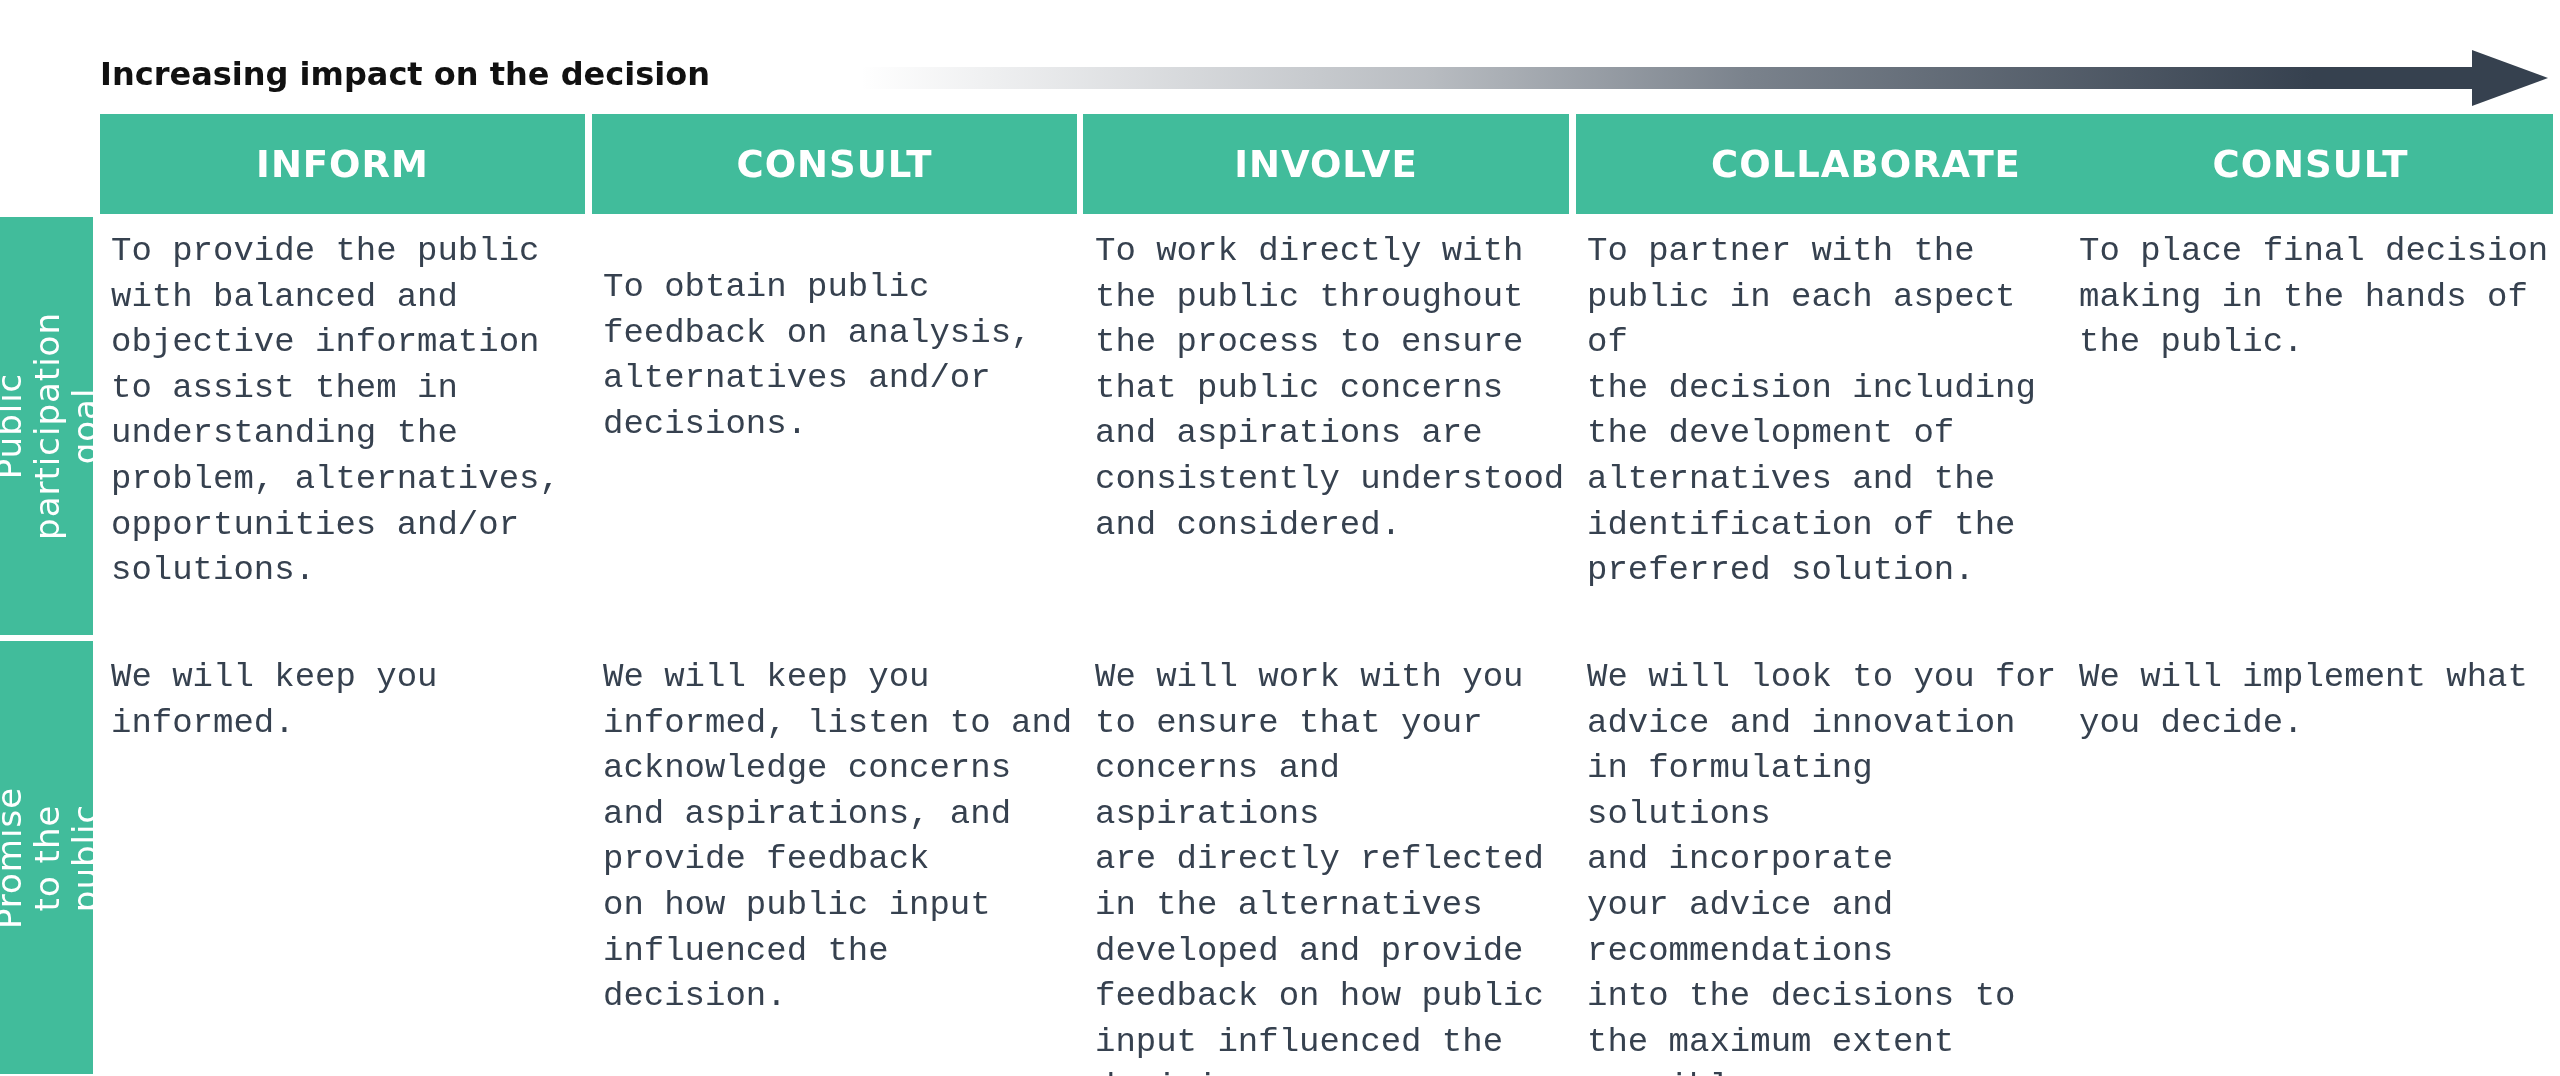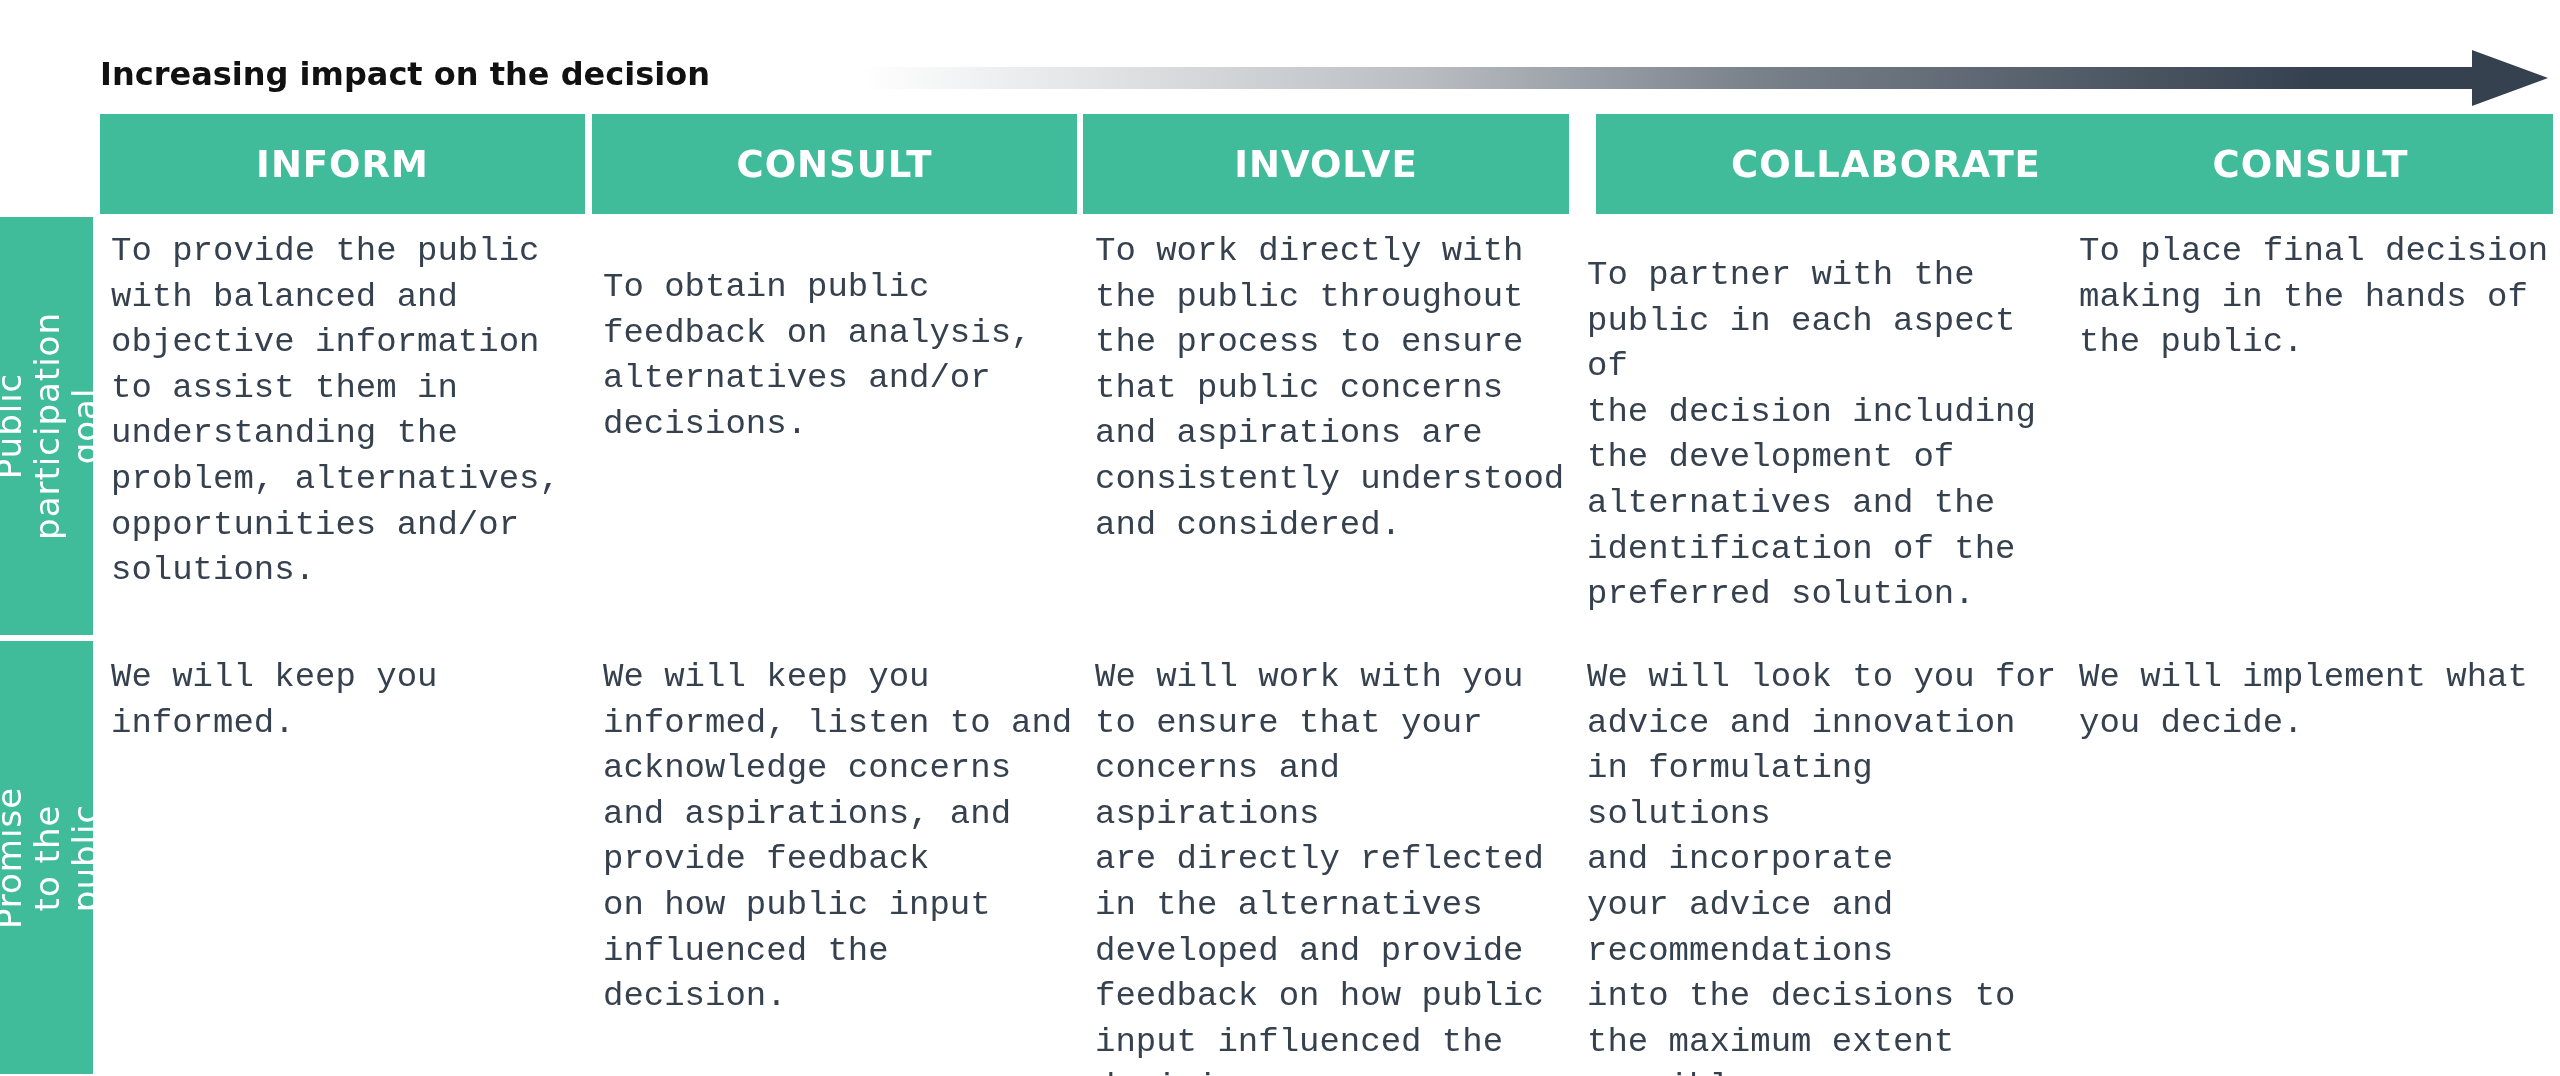--- a/index.html
+++ b/index.html
@@ -27,21 +27,21 @@
 <div class="title">Increasing impact on the decision</div>
 
 <div class="arrow">
   <div class="shaft"></div>
   <div class="head"></div>
 </div>
 
 <div class="hdr" style="left:100px;width:485px;">INFORM</div>
 <div class="hdr" style="left:592px;width:485px;">CONSULT</div>
 <div class="hdr" style="left:1083px;width:486px;">INVOLVE</div>
-<div class="hdr" style="left:1576px;width:580px;margin-left:20px;">COLLABORATE</div>
+<div class="hdr" style="left:1576px;width:580px;">COLLABORATE</div>
 <div class="hdr" style="left:2068px;width:485px;">CONSULT</div>
 
 <div class="rowlabel" style="top:217px;height:418px;">
   <div class="rot" style="white-space:pre-line;">Public
 participation goal</div>
 </div>
 <div class="rowlabel" style="top:641px;height:433px;">
   <div class="rot" style="white-space:pre-line;">Promise to the
 public</div>
 </div>
@@ -58,21 +58,21 @@
 feedback on analysis,
 alternatives and/or
 decisions.</div>
 <div class="cell" style="left:1095px;top:229px;">To work directly with
 the public throughout
 the process to ensure
 that public concerns
 and aspirations are
 consistently understood
 and considered.</div>
-<div class="cell" style="left:1587px;top:229px;margin-top:24px;">To partner with the
+<div class="cell" style="left:1587px;top:229px;">To partner with the
 public in each aspect of
 the decision including
 the development of
 alternatives and the
 identification of the
 preferred solution.</div>
 <div class="cell" style="left:2079px;top:229px;">To place final decision
 making in the hands of
 the public.</div>
 

